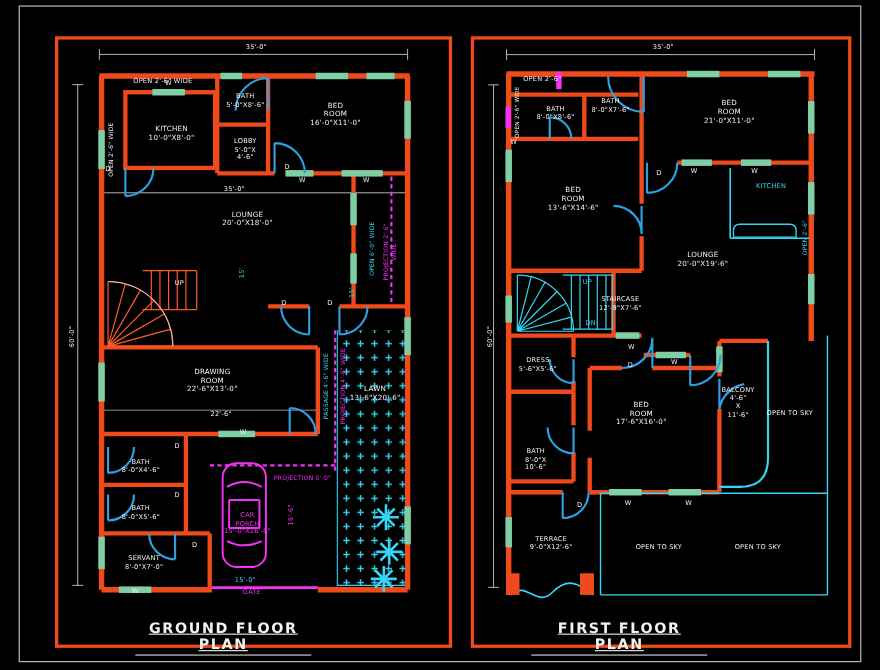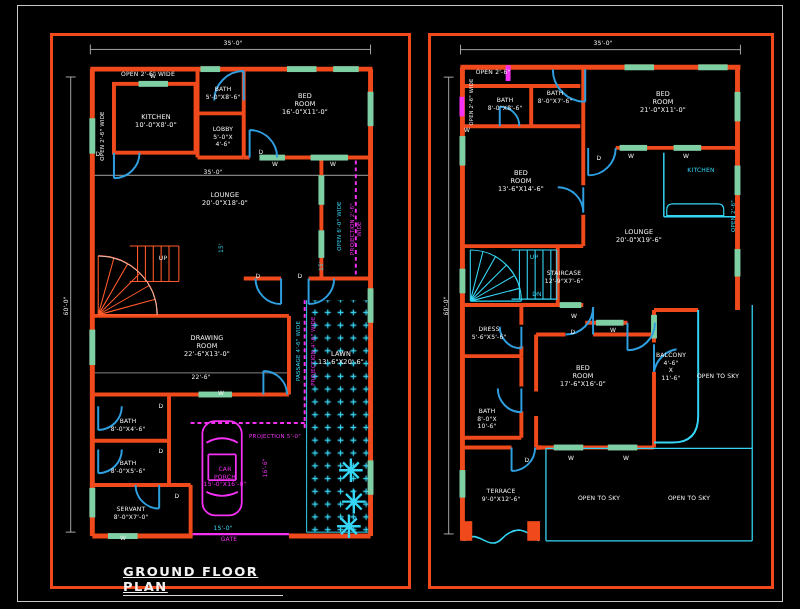--- a/index.html
+++ b/index.html
@@ -7,21 +7,21 @@
           font-family:"DejaVu Sans",sans-serif;}
   .frame-outer{position:absolute;left:17px;top:5px;width:764px;height:595px;
                border:1px solid var(--frame,#c9c9c9);}
   .sheet{position:absolute;border:3px solid var(--wall,#f04a1c);}
   #sheet-ground{left:50px;top:33px;width:355px;height:550px;}
   #sheet-first{left:428px;top:33px;width:340px;height:550px;}
   .sheet svg{position:absolute;left:0;top:0;z-index:1;}
   .lbl{position:absolute;white-space:pre-line;text-align:center;line-height:1.25;
        z-index:5;letter-spacing:.2px;}
   .title{position:absolute;color:#f2f2f2;font-size:13px;font-weight:bold;letter-spacing:1.5px;
-         text-decoration:underline;border-bottom:1px solid #d9d9d9;
+         text-align:center;text-decoration:underline;border-bottom:1px solid #d9d9d9;
          padding-bottom:1px;z-index:6;}
   .watermark{position:absolute;left:202px;top:286px;font-size:26px;font-weight:bold;
              color:var(--watermark,#8c8c8c);opacity:.82;letter-spacing:.5px;z-index:9;}
   
   .wall{stroke:var(--wall);stroke-width:5;fill:none;}
   .win{fill:var(--win);stroke:none;}
   .door{stroke:var(--door);stroke-width:2;fill:none;}
   .cy{stroke:var(--cyan);fill:none;}
   .mg{stroke:var(--magenta);fill:none;}
   .mgf{fill:var(--magenta);stroke:none;}
@@ -156,21 +156,21 @@
       <span class="lbl" style="left: 280px; top: 128px; font-size: 6px; color: rgb(242, 242, 242); transform: translate(-50%, -50%);">W</span>
       <span class="lbl" style="left: 160px; top: 136px; font-size: 6px; color: rgb(242, 242, 242); transform: translate(-50%, -50%);">35'-0"</span>
       <span class="lbl" style="left: 172px; top: 163px; font-size: 6.5px; color: rgb(242, 242, 242); transform: translate(-50%, -50%);">LOUNGE
 20'-0"X18'-0"</span>
       <span class="lbl" style="left: 168px; top: 212px; font-size: 6px; color: rgb(53, 214, 245); transform: translate(-50%, -50%) rotate(-90deg);">15'</span>
       <span class="lbl" style="left: 268px; top: 230px; font-size: 6px; color: rgb(53, 214, 245); transform: translate(-50%, -50%) rotate(-90deg);">15'</span>
       <span class="lbl" style="left: 286px; top: 190px; font-size: 5.5px; color: rgb(53, 214, 245); transform: translate(-50%, -50%) rotate(-90deg);">OPEN 6'-0" WIDE</span>
       <span class="lbl" style="left: 303px; top: 193px; font-size: 5.5px; color: rgb(245, 49, 245); transform: translate(-50%, -50%) rotate(-90deg);">PROJECTION 2'-6" WIDE</span>
       <span class="lbl" style="left: 110px; top: 222px; font-size: 6px; color: rgb(242, 242, 242); transform: translate(-50%, -50%);">UP</span>
       <span class="lbl" style="left: 45px; top: 118px; font-size: 6px; color: rgb(242, 242, 242); transform: translate(-50%, -50%);">D</span>
-      <span class="lbl" style="left: 154px; top: 310px; font-size: 6.5px; color: rgb(242, 242, 242); transform: translate(-50%, -50%);">DRAWING
+      <span class="lbl" style="left: 140px; top: 310px; font-size: 6.5px; color: rgb(242, 242, 242); transform: translate(-50%, -50%);">DRAWING
 ROOM
 22'-6"X13'-0"</span>
       <span class="lbl" style="left: 148px; top: 341px; font-size: 6px; color: rgb(242, 242, 242); transform: translate(-50%, -50%);">22'-6"</span>
       <span class="lbl" style="left: 205px; top: 240px; font-size: 6px; color: rgb(242, 242, 242); transform: translate(-50%, -50%);">D</span>
       <span class="lbl" style="left: 247px; top: 240px; font-size: 6px; color: rgb(242, 242, 242); transform: translate(-50%, -50%);">D</span>
       <span class="lbl" style="left: 168px; top: 357px; font-size: 6px; color: rgb(242, 242, 242); transform: translate(-50%, -50%);">W</span>
       <span class="lbl" style="left: 245px; top: 315px; font-size: 5.5px; color: rgb(53, 214, 245); transform: translate(-50%, -50%) rotate(-90deg);">PASSAGE 4'-6" WIDE</span>
       <span class="lbl" style="left: 260px; top: 315px; font-size: 5.5px; color: rgb(245, 49, 245); transform: translate(-50%, -50%) rotate(-90deg);">PROJECTION 4'-6" WIDE</span>
       <span class="lbl" style="left: 288px; top: 322px; font-size: 6.5px; color: rgb(242, 242, 242); transform: translate(-50%, -50%);">LAWN
 13'-6"X20'-6"</span>
@@ -278,20 +278,21 @@
         <path d="M92,381 A24,24 0 0 1 68,357 M92,357 V381"></path>
         <path d="M82,441 A24,24 0 0 0 106,417 M82,417 V441"></path>
       </g>
 
       <g class="stairc">
         <path d="M40,216 A52,52 0 0 1 92,268"></path>
         <path d="M40,268 L40,216 M40,268 L53,217 M40,268 L66,222 M40,268 L77,231 M40,268 L85,242 M40,268 L90,255 M40,268 L92,268"></path>
         <path d="M82,216 H128 M82,266 H128 M128,216 V266 M90,216 V266 M98,216 V266 M106,216 V266 M114,216 V266 M122,216 V266"></path>
       </g>
     </svg>
+    <div class="title" style="left:52px;top:528px;width:160px;">FIRST FLOOR PLAN</div>
   <span class="lbl" style="left: 172px; top: 7px; font-size: 6px; color: rgb(242, 242, 242); transform: translate(-50%, -50%);">35'-0"</span>
       <span class="lbl" style="left: 15px; top: 270px; font-size: 6px; color: rgb(242, 242, 242); transform: translate(-50%, -50%) rotate(-90deg);">60'-0"</span>
       <span class="lbl" style="left: 62px; top: 36px; font-size: 6px; color: rgb(242, 242, 242); transform: translate(-50%, -50%);">OPEN 2'-6"</span>
       <span class="lbl" style="left: 40px; top: 66px; font-size: 5.2px; color: rgb(242, 242, 242); transform: translate(-50%, -50%) rotate(-90deg);">OPEN 2'-6" WIDE</span>
       <span class="lbl" style="left: 74px; top: 67px; font-size: 6px; color: rgb(242, 242, 242); transform: translate(-50%, -50%);">BATH
 8'-0"X8'-6"</span>
       <span class="lbl" style="left: 124px; top: 60px; font-size: 6px; color: rgb(242, 242, 242); transform: translate(-50%, -50%);">BATH
 8'-0"X7'-6"</span>
       <span class="lbl" style="left: 232px; top: 66px; font-size: 6.5px; color: rgb(242, 242, 242); transform: translate(-50%, -50%);">BED
 ROOM

